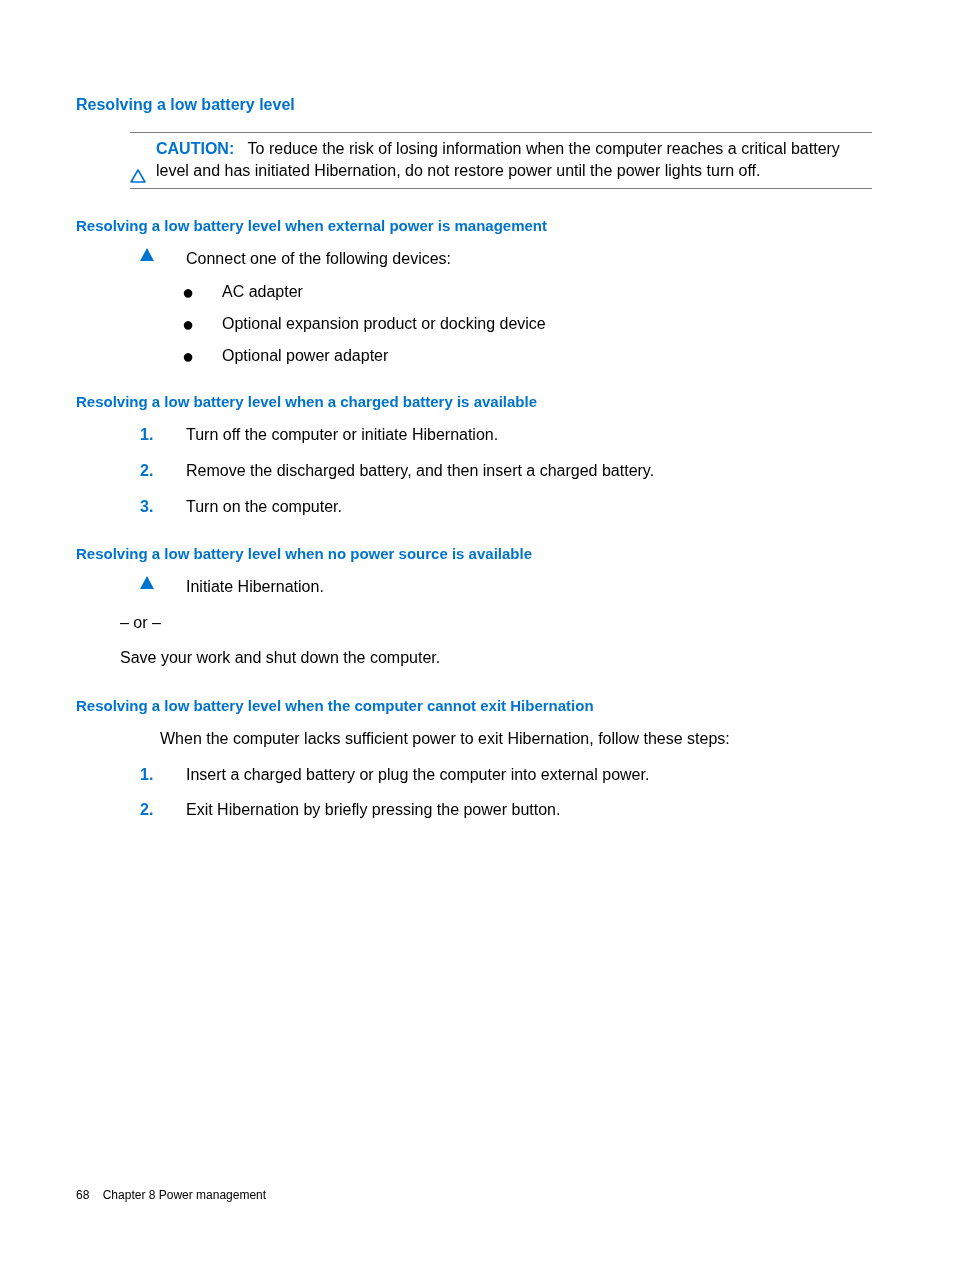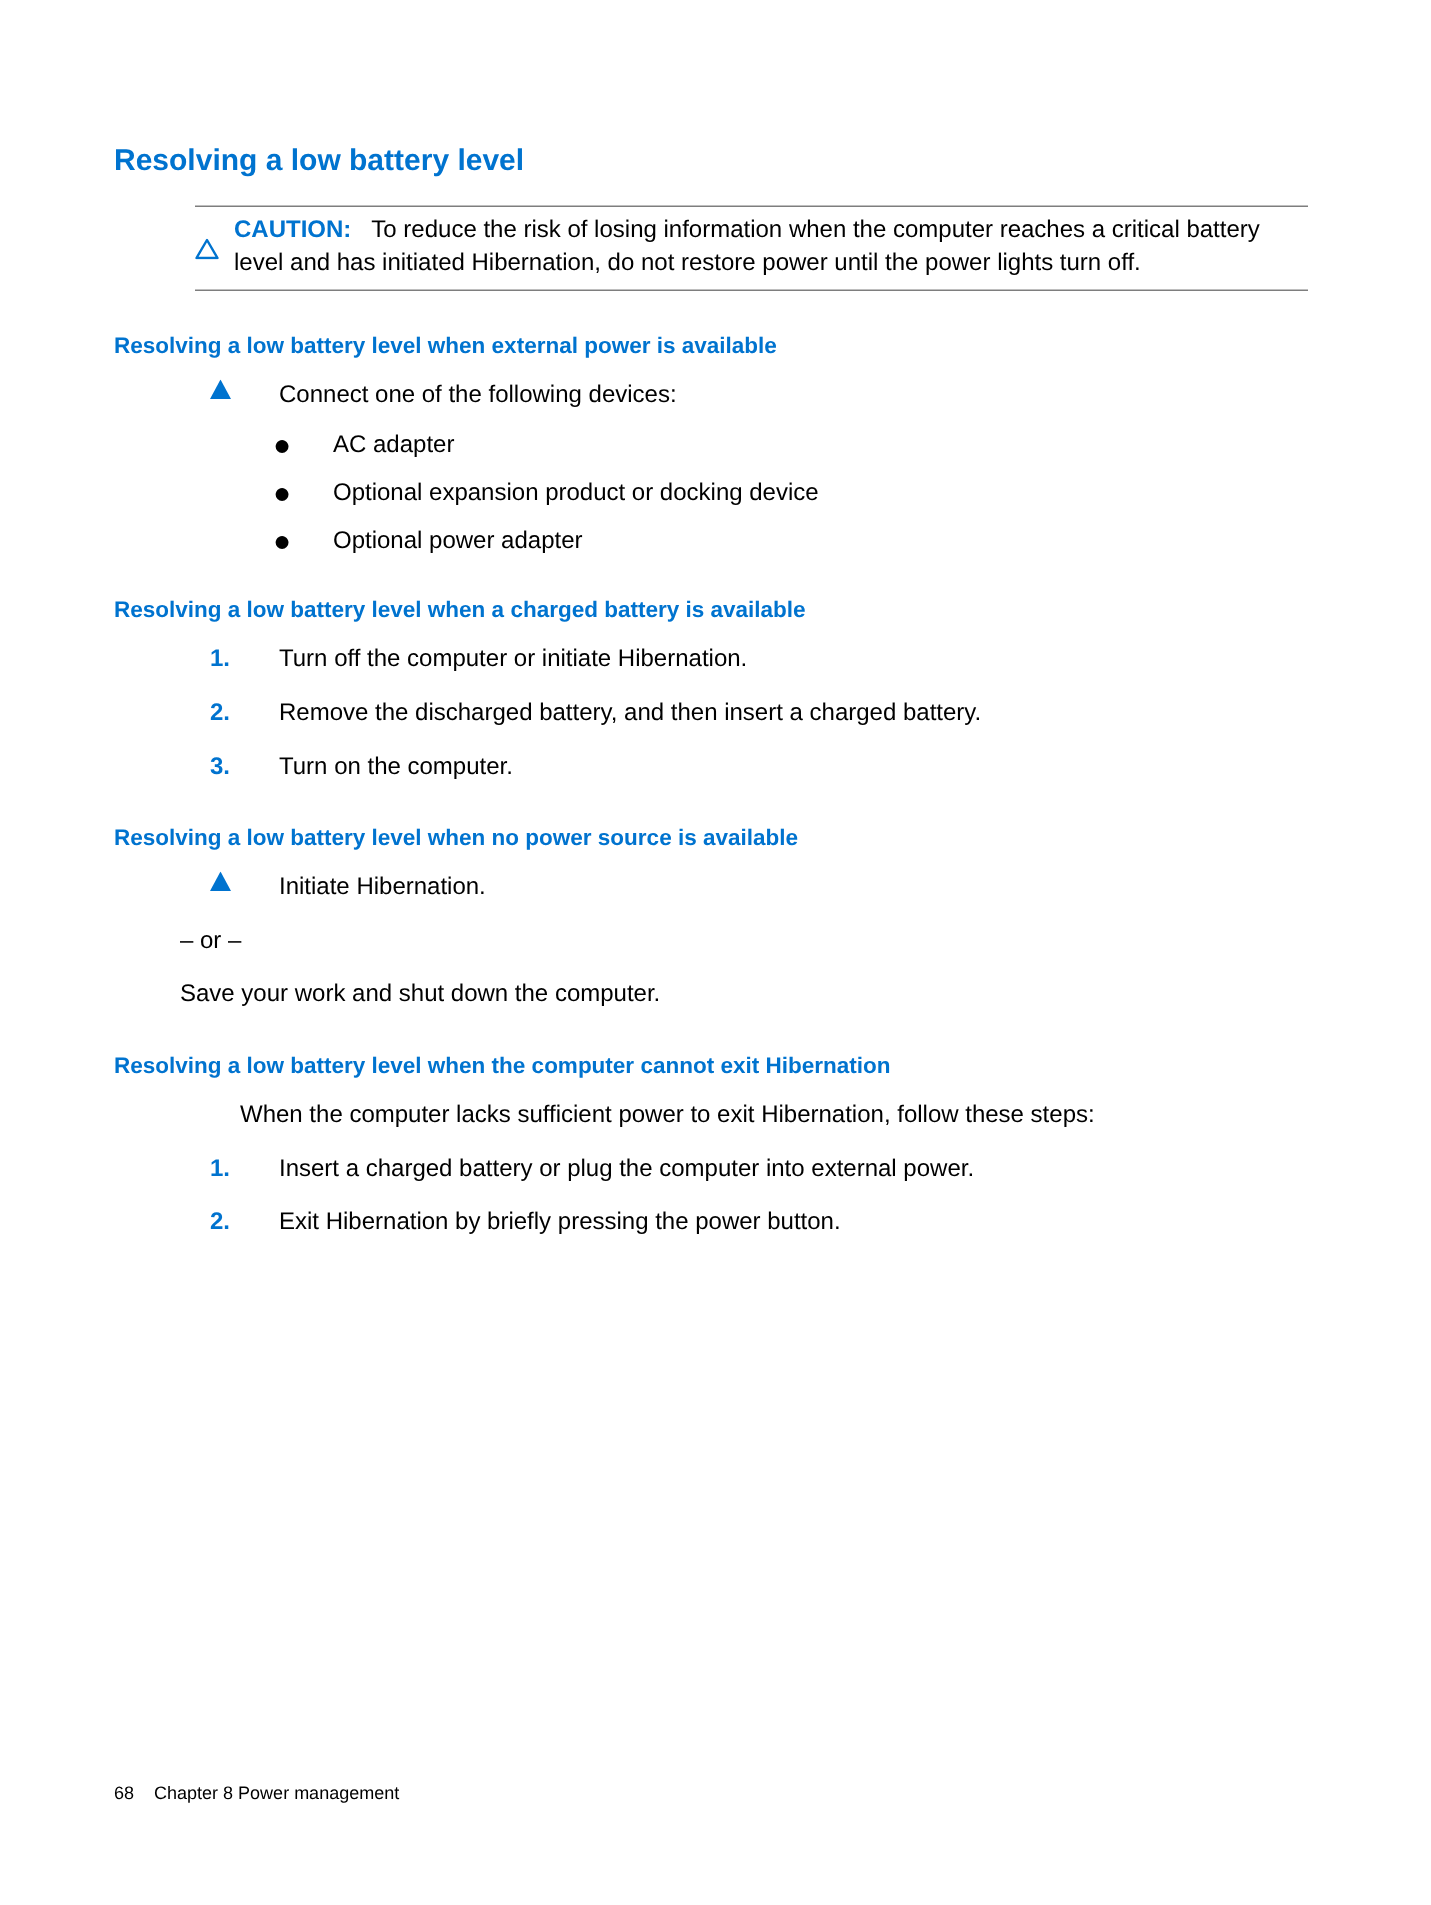--- a/index.html
+++ b/index.html
@@ -11,31 +11,31 @@
     font-size: 16px;
     color: #000;
     position: relative;
     background: #fff;
   }
   .page {
     padding: 96px 82px 0 76px;
   }
   .h1 {
     color: #0073cf;
-    font-size: 20px;
+    font-size: 16px;
     font-weight: bold;
     margin: 0 0 18px 0;
   }
   .caution-box {
     margin-left: 54px;
     border-top: 1px solid #7e7e7e;
     border-bottom: 1px solid #7e7e7e;
     padding: 5px 0 5px 0;
     display: flex;
-    align-items: center;
+    align-items: flex-end;
     line-height: 1.4;
   }
   .caution-icon {
     flex: 0 0 auto;
     margin-right: 10px;
     margin-top: 2px;
   }
   .caution-icon svg { display: block; }
   .caution-label {
     color: #0073cf;
@@ -102,21 +102,21 @@
     <span class="caution-icon">
       <svg width="16" height="14" viewBox="0 0 16 14">
         <path d="M8 1 L15 13 L1 13 Z" fill="none" stroke="#0073cf" stroke-width="1.6" stroke-linejoin="round"></path>
       </svg>
     </span>
     <span class="caution-text">
       <span class="caution-label">CAUTION:</span>&nbsp;&nbsp;&nbsp;<span>To reduce the risk of losing information when the computer reaches a critical battery level and has initiated Hibernation, do not restore power until the power lights turn off.</span>
     </span>
   </div>
 
-  <div class="h2">Resolving a low battery level when external power is available</div>
+  <div class="h2">Resolving a low battery level when external power is management</div>
   <div class="list-block">
     <div class="row">
       <span class="marker triangle">
         <svg width="14" height="13" viewBox="0 0 14 13">
             <path d="M7 0 L14 13 L0 13 Z" fill="#0073cf"></path>
           </svg>
       </span>
       <span class="row-text">Connect one of the following devices:</span>
     </div>
   </div>

